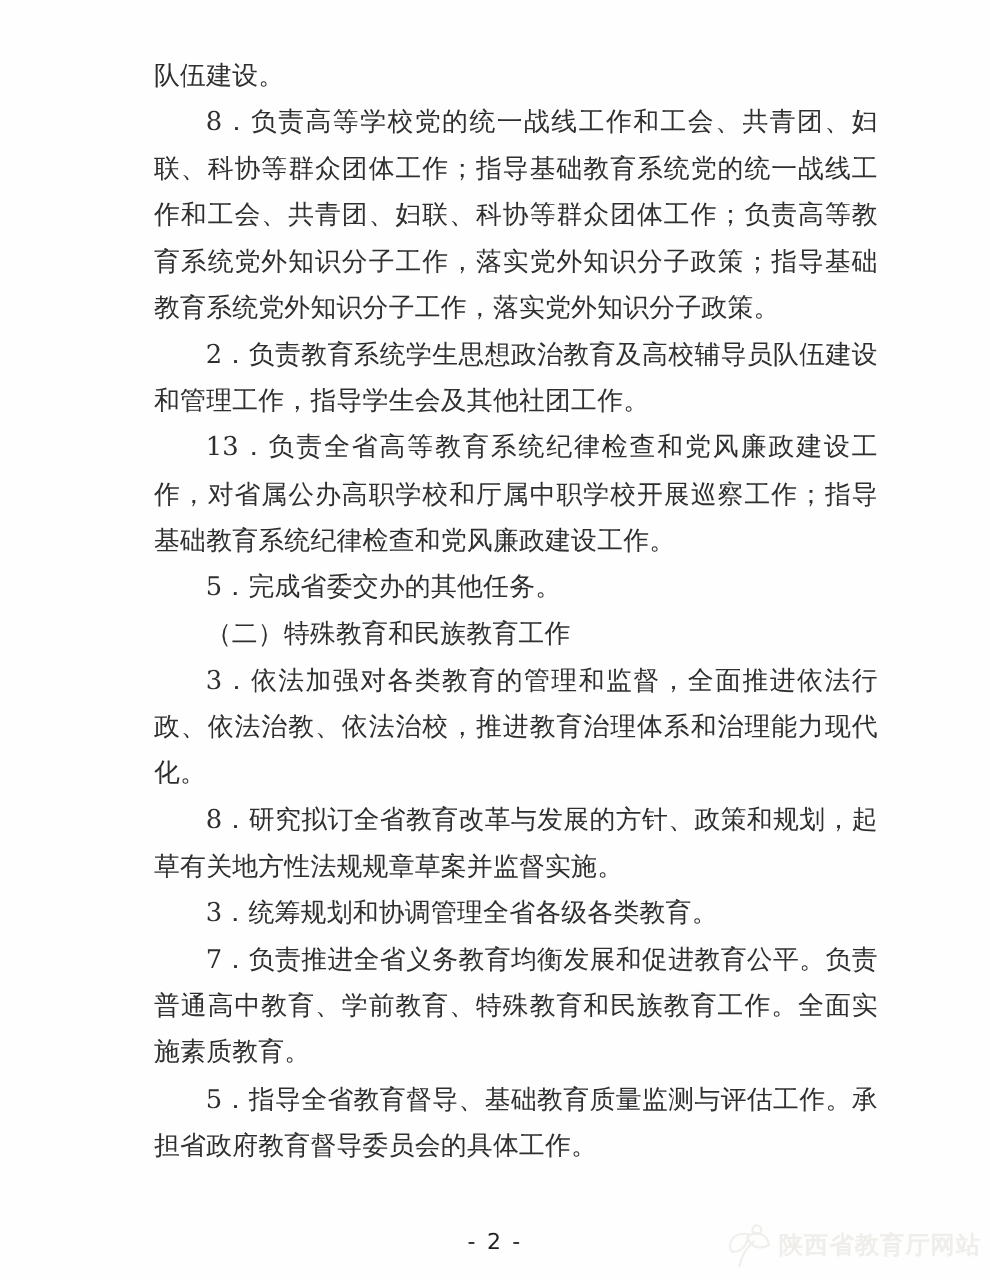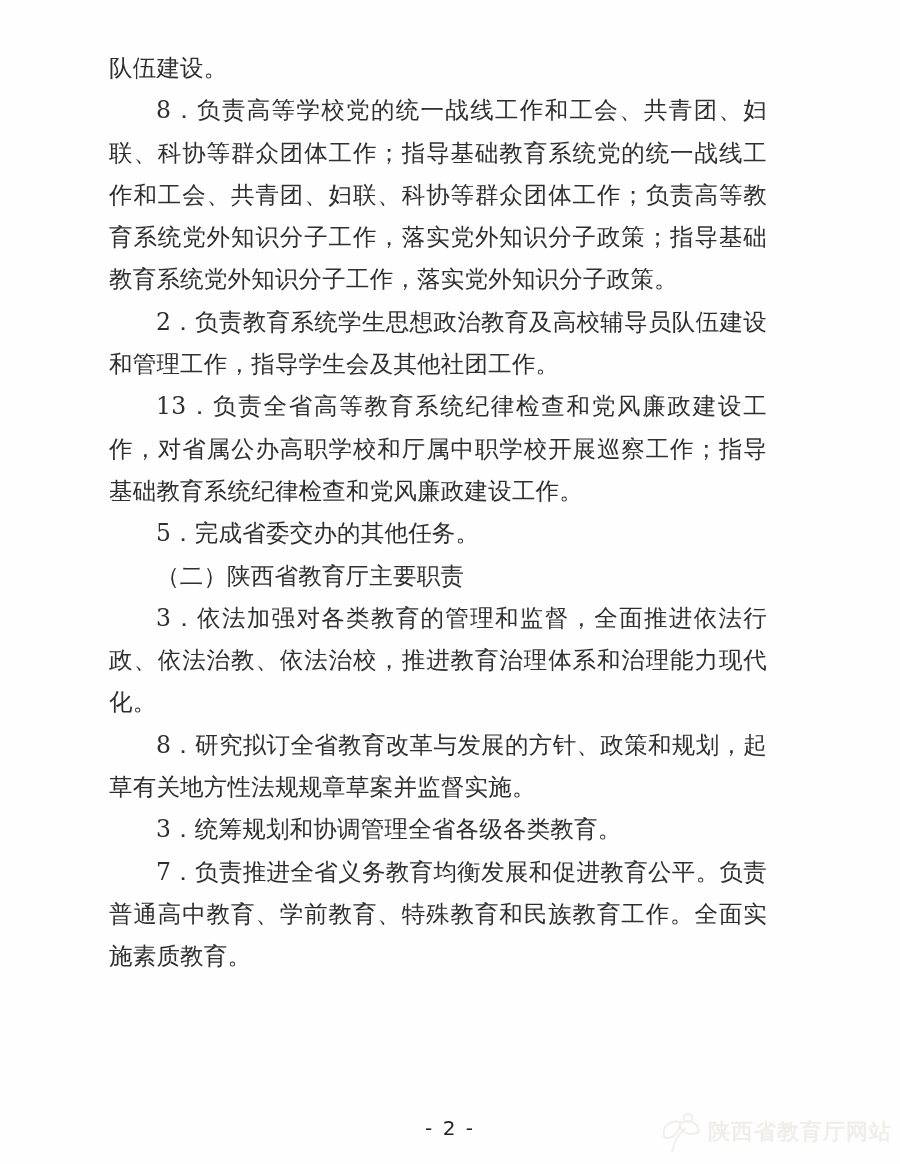--- a/index.html
+++ b/index.html
@@ -11,21 +11,21 @@
     position: relative;
     width: 900px;
     height: 1164px;
     background: #fefefe;
     overflow: hidden;
     font-family: "DejaVu Serif", "Liberation Serif", serif;
     color: #2f2f2f;
   }
   .content {
     position: absolute;
-    left: 109px;
+    left: 140px;
     top: 47px;
     width: 658px;
   }
   .content p {
     margin: 0;
     font-size: 23.5px;
     line-height: 42.3px;
     text-align: justify;
     text-justify: inter-character;
     text-indent: 2em;
@@ -67,25 +67,26 @@
 <body>
 
 <div class="page">
 
   <div class="content">
     <p class="continuation">队伍建设。</p>
     <p>8．负责高等学校党的统一战线工作和工会、共青团、妇联、科协等群众团体工作；指导基础教育系统党的统一战线工作和工会、共青团、妇联、科协等群众团体工作；负责高等教育系统党外知识分子工作，落实党外知识分子政策；指导基础教育系统党外知识分子工作，落实党外知识分子政策。</p>
     <p>2．负责教育系统学生思想政治教育及高校辅导员队伍建设和管理工作，指导学生会及其他社团工作。</p>
     <p>13．负责全省高等教育系统纪律检查和党风廉政建设工作，对省属公办高职学校和厅属中职学校开展巡察工作；指导基础教育系统纪律检查和党风廉政建设工作。</p>
     <p>5．完成省委交办的其他任务。</p>
-    <p>（二）陕西省教育厅主要职责</p>
+    <p>（二）特殊教育和民族教育工作</p>
     <p>3．依法加强对各类教育的管理和监督，全面推进依法行政、依法治教、依法治校，推进教育治理体系和治理能力现代化。</p>
     <p>8．研究拟订全省教育改革与发展的方针、政策和规划，起草有关地方性法规规章草案并监督实施。</p>
     <p>3．统筹规划和协调管理全省各级各类教育。</p>
     <p>7．负责推进全省义务教育均衡发展和促进教育公平。负责普通高中教育、学前教育、特殊教育和民族教育工作。全面实施素质教育。</p>
+    <p>5．指导全省教育督导、基础教育质量监测与评估工作。承担省政府教育督导委员会的具体工作。</p>
   </div>
 
   <div class="footer-pagenum">- 2 -</div>
 
   <div class="watermark">
     <span>
       <svg width="46" height="44" viewBox="0 0 46 44" fill="none" stroke="#f0efec" stroke-width="2">
         <path d="M6 26 C4 16, 12 10, 22 12 C22 22, 16 28, 8 28 Z"></path>
         <path d="M22 14 C30 8, 40 12, 41 22 C33 26, 25 24, 22 16 Z"></path>
         <path d="M14 42 C16 32, 20 24, 28 18"></path>

